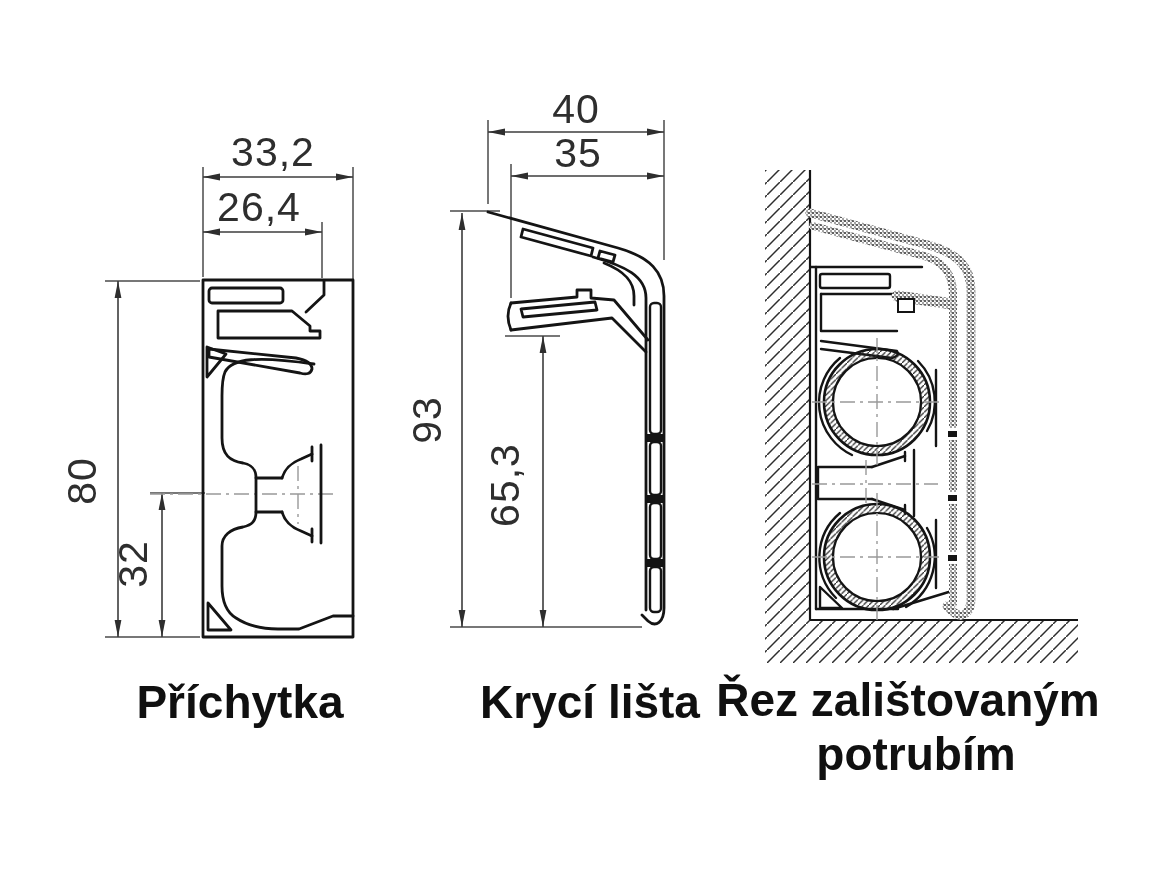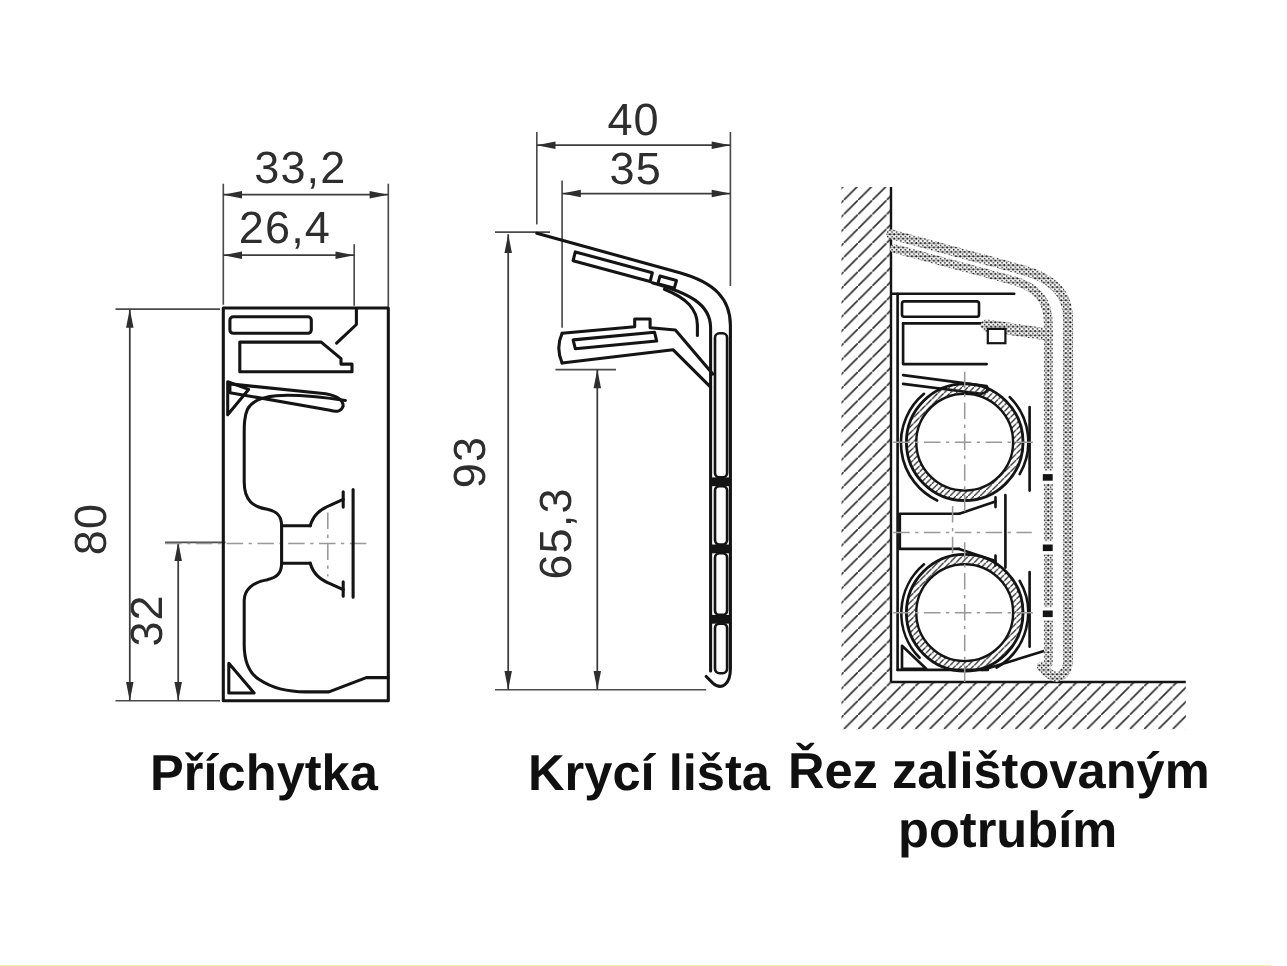--- a/index.html
+++ b/index.html
@@ -1,16 +1,16 @@
 <!DOCTYPE html>
 <html><head>
 <meta charset="utf-8">
 <style>
   html,body{margin:0;padding:0;background:#e8e8e8;font-family:"Liberation Sans",sans-serif;}
-  .page{position:relative;width:1170px;height:878px;background:#fde047;overflow:hidden;margin:0 auto;}
+  .page{position:relative;width:1170px;height:878px;background:#0ea5e9;overflow:hidden;margin:0 auto;}
   svg{display:block}
   marker{overflow:visible}
   .dim-text{font-size:41px;fill:#2e2e2e;font-weight:400;letter-spacing:1px}
   .caption{font-size:46px;fill:#101010;font-weight:700}
   .profile{stroke:#141414;stroke-width:2.8;fill:none;stroke-linejoin:round;stroke-linecap:round}
   .profile-thin{stroke:#141414;stroke-width:2.4;fill:none;stroke-linejoin:round;stroke-linecap:round}
   .dim{stroke:#3c3c3c;stroke-width:1.6;fill:none}
   .ext{stroke:#4a4a4a;stroke-width:1.5;fill:none}
   .cl{stroke:#999999;stroke-width:1.4;fill:none;stroke-dasharray:15 5 3 5}
   .hatchline{stroke:#141414;stroke-width:2.2;fill:none}

